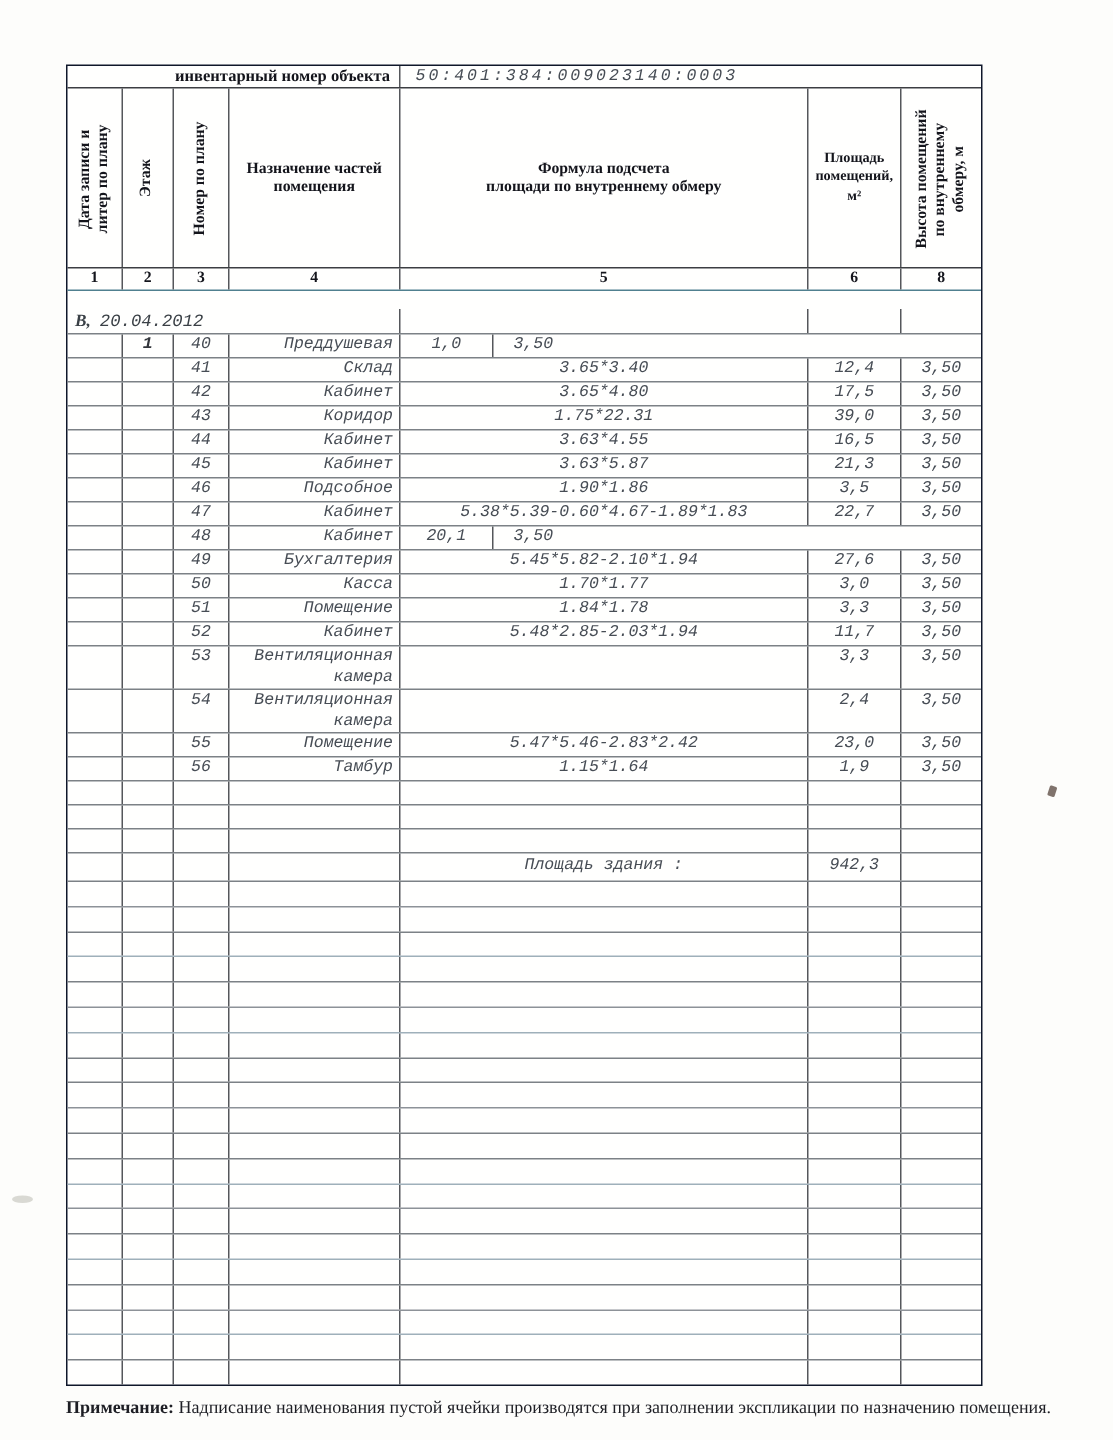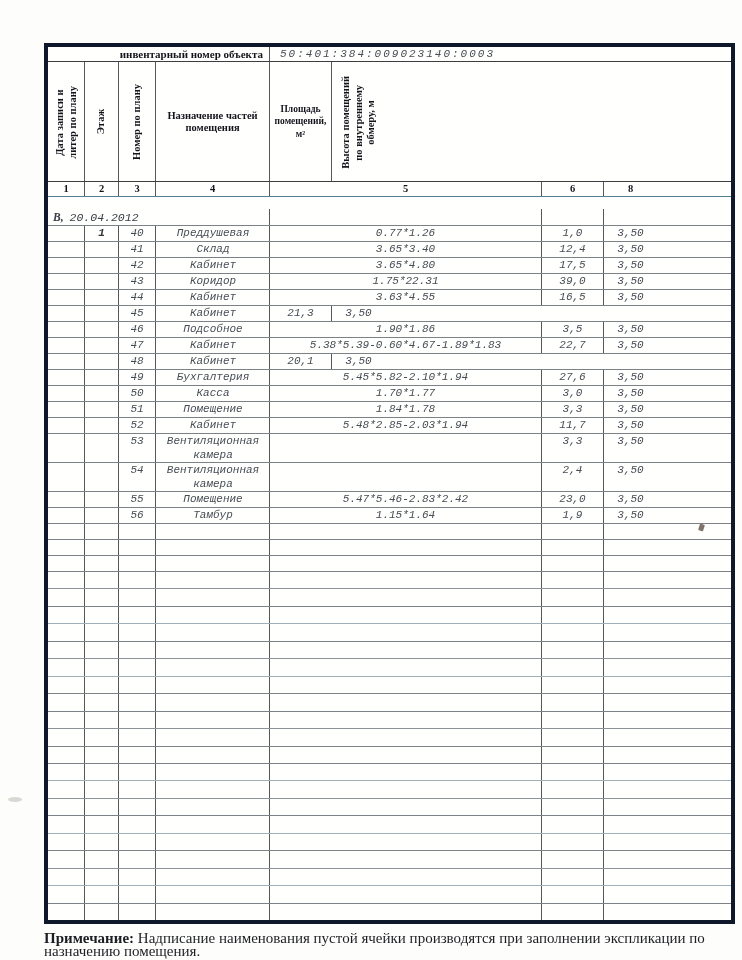--- a/index.html
+++ b/index.html
@@ -3,22 +3,22 @@
 <meta charset="utf-8">
 <style>
   html,body{margin:0;padding:0;}
   body{
     width:742px;height:960px;position:relative;
     background:#fdfdfb;
     font-family:"Liberation Serif", serif;
     color:#1d1e24;
   }
   .doc-table{
-    position:absolute;left:44px;top:43px;width:691px;height:881px;
-    border:4px solid #0f172a;background:#fffffe;
+    position:absolute;left:44px;top:43px;width:611px;height:881px;
+    border:1px solid #0f172a;background:#fffffe;
     display:flex;flex-direction:column;box-sizing:border-box;
   }
   .row{display:flex;border-bottom:1px solid #7c8186;flex:0 0 auto;box-sizing:border-box;}
   .cell{border-right:1px solid #55575b;box-sizing:border-box;overflow:hidden;padding:1px 4px 0 4px;line-height:13.5px;}
   .c1{width:37px}.c2{width:34px}.c3{width:37px}.c4{width:114px}
   .c5{width:272px}.c6{width:62px}.c8{width:53px;border-right:none}
   .merged4{width:222px}
   .mergedval{width:387px;border-right:none}
 
   
@@ -36,33 +36,33 @@
   .nums-row .cell{font-weight:bold;font-size:10.5px;text-align:center;color:#14151c;line-height:12px;}
 
   .date-row{height:17px;margin-top:12px;}
   .date-cell{font-family:"Liberation Mono", monospace;font-style:italic;font-size:11.5px;color:#3a4046;padding-left:5px;line-height:14px;}
   .date-cell b{font-family:"Liberation Serif", serif;font-style:italic;font-weight:bold;margin-right:6px;}
 
   
   .data-row{min-height:16px;}
   .mono{font-family:"Liberation Mono", monospace;font-style:italic;font-size:11px;color:#474d55;}
   .center{text-align:center;}
-  .left{text-align:center;padding-left:5px;}
+  .left{text-align:right;padding-left:5px;}
   .boldit{font-weight:bold;color:#33363c;}
 
   .total-row{height:19px;}
   .total-row .cell{line-height:15px;}
 
   .fill-rows{flex:1 1 auto;display:flex;flex-direction:column;}
   .fill-rows .row{flex:1 1 auto;min-height:0;}
   .fill-rows .row:nth-child(3n){border-bottom-color:#9fb0ba;}
   .fill-rows .row:nth-child(4n+1){border-bottom-color:#8d9298;}
   .fill-rows .row:last-child{border-bottom:none;}
 
-  .footnote{position:absolute;left:44px;top:932px;width:665px;font-size:15px;color:#1d1e24;line-height:13px;}
+  .footnote{position:absolute;left:44px;top:932px;width:665px;font-size:12px;color:#1d1e24;line-height:13px;}
   .footnote b{font-weight:bold;}
 
   .speck{position:absolute;left:699px;top:524px;width:5px;height:7px;background:#6a5a52;opacity:.85;transform:rotate(18deg);border-radius:1px;}
   .smudge{position:absolute;left:8px;top:797px;width:14px;height:5px;background:#d9d9d3;border-radius:50%;}
 </style>
 </head>
 <body>
 
 <div class="doc-table">
 
@@ -85,20 +85,26 @@
     </div>
     <div class="cell c3 hcell">
       <div class="vtext">
         <div>Номер по плану</div>
       </div>
     </div>
     <div class="cell c4 hcell">
       <div>
         <div>Назначение частей</div>
         <div>помещения</div>
+      </div>
+    </div>
+    <div class="cell c5 hcell">
+      <div>
+        <div>Формула подсчета</div>
+        <div>площади по внутреннему обмеру</div>
       </div>
     </div>
     <div class="cell c6 hcell c6h">
       <div>
         <div>Площадь</div>
         <div>помещений, м²</div>
       </div>
     </div>
     <div class="cell c8 hcell">
       <div class="vtext">
@@ -125,21 +131,20 @@
     <div class="cell c6"></div>
     <div class="cell c8"></div>
   </div>
 
   <div>
       <div class="row data-row">
         <div class="cell c1"></div>
         <div class="cell c2 mono center boldit">1</div>
         <div class="cell c3 mono center">40</div>
         <div class="cell c4 mono left">Преддушевая</div>
-        <div class="cell c5 mono center">0.77*1.26</div>
         <div class="cell c6 mono center">1,0</div>
         <div class="cell c8 mono center">3,50</div>
       </div>
       <div class="row data-row">
         <div class="cell c1"></div>
         <div class="cell c2 mono center boldit"></div>
         <div class="cell c3 mono center">41</div>
         <div class="cell c4 mono left">Склад</div>
         <div class="cell c5 mono center">3.65*3.40</div>
         <div class="cell c6 mono center">12,4</div>
@@ -170,20 +175,21 @@
         <div class="cell c4 mono left">Кабинет</div>
         <div class="cell c5 mono center">3.63*4.55</div>
         <div class="cell c6 mono center">16,5</div>
         <div class="cell c8 mono center">3,50</div>
       </div>
       <div class="row data-row">
         <div class="cell c1"></div>
         <div class="cell c2 mono center boldit"></div>
         <div class="cell c3 mono center">45</div>
         <div class="cell c4 mono left">Кабинет</div>
+        <div class="cell c5 mono center">3.63*5.87</div>
         <div class="cell c6 mono center">21,3</div>
         <div class="cell c8 mono center">3,50</div>
       </div>
       <div class="row data-row">
         <div class="cell c1"></div>
         <div class="cell c2 mono center boldit"></div>
         <div class="cell c3 mono center">46</div>
         <div class="cell c4 mono left">Подсобное</div>
         <div class="cell c5 mono center">1.90*1.86</div>
         <div class="cell c6 mono center">3,5</div>
@@ -303,20 +309,29 @@
         <div class="cell c1"></div>
         <div class="cell c2 mono center boldit"></div>
         <div class="cell c3 mono center"></div>
         <div class="cell c4 mono left"></div>
         <div class="cell c5 mono center"></div>
         <div class="cell c6 mono center"></div>
         <div class="cell c8 mono center"></div>
       </div>
     </div>
 
+  <div class="row total-row">
+    <div class="cell c1"></div>
+    <div class="cell c2"></div>
+    <div class="cell c3"></div>
+    <div class="cell c4"></div>
+    <div class="cell c5 mono center">Площадь здания :</div>
+    <div class="cell c6 mono center">942,3</div>
+    <div class="cell c8"></div>
+  </div>
 
   <div class="fill-rows">
       <div class="row data-row">
         <div class="cell c1"></div>
         <div class="cell c2 mono center boldit"></div>
         <div class="cell c3 mono center"></div>
         <div class="cell c4 mono left"></div>
         <div class="cell c5 mono center"></div>
         <div class="cell c6 mono center"></div>
         <div class="cell c8 mono center"></div>

